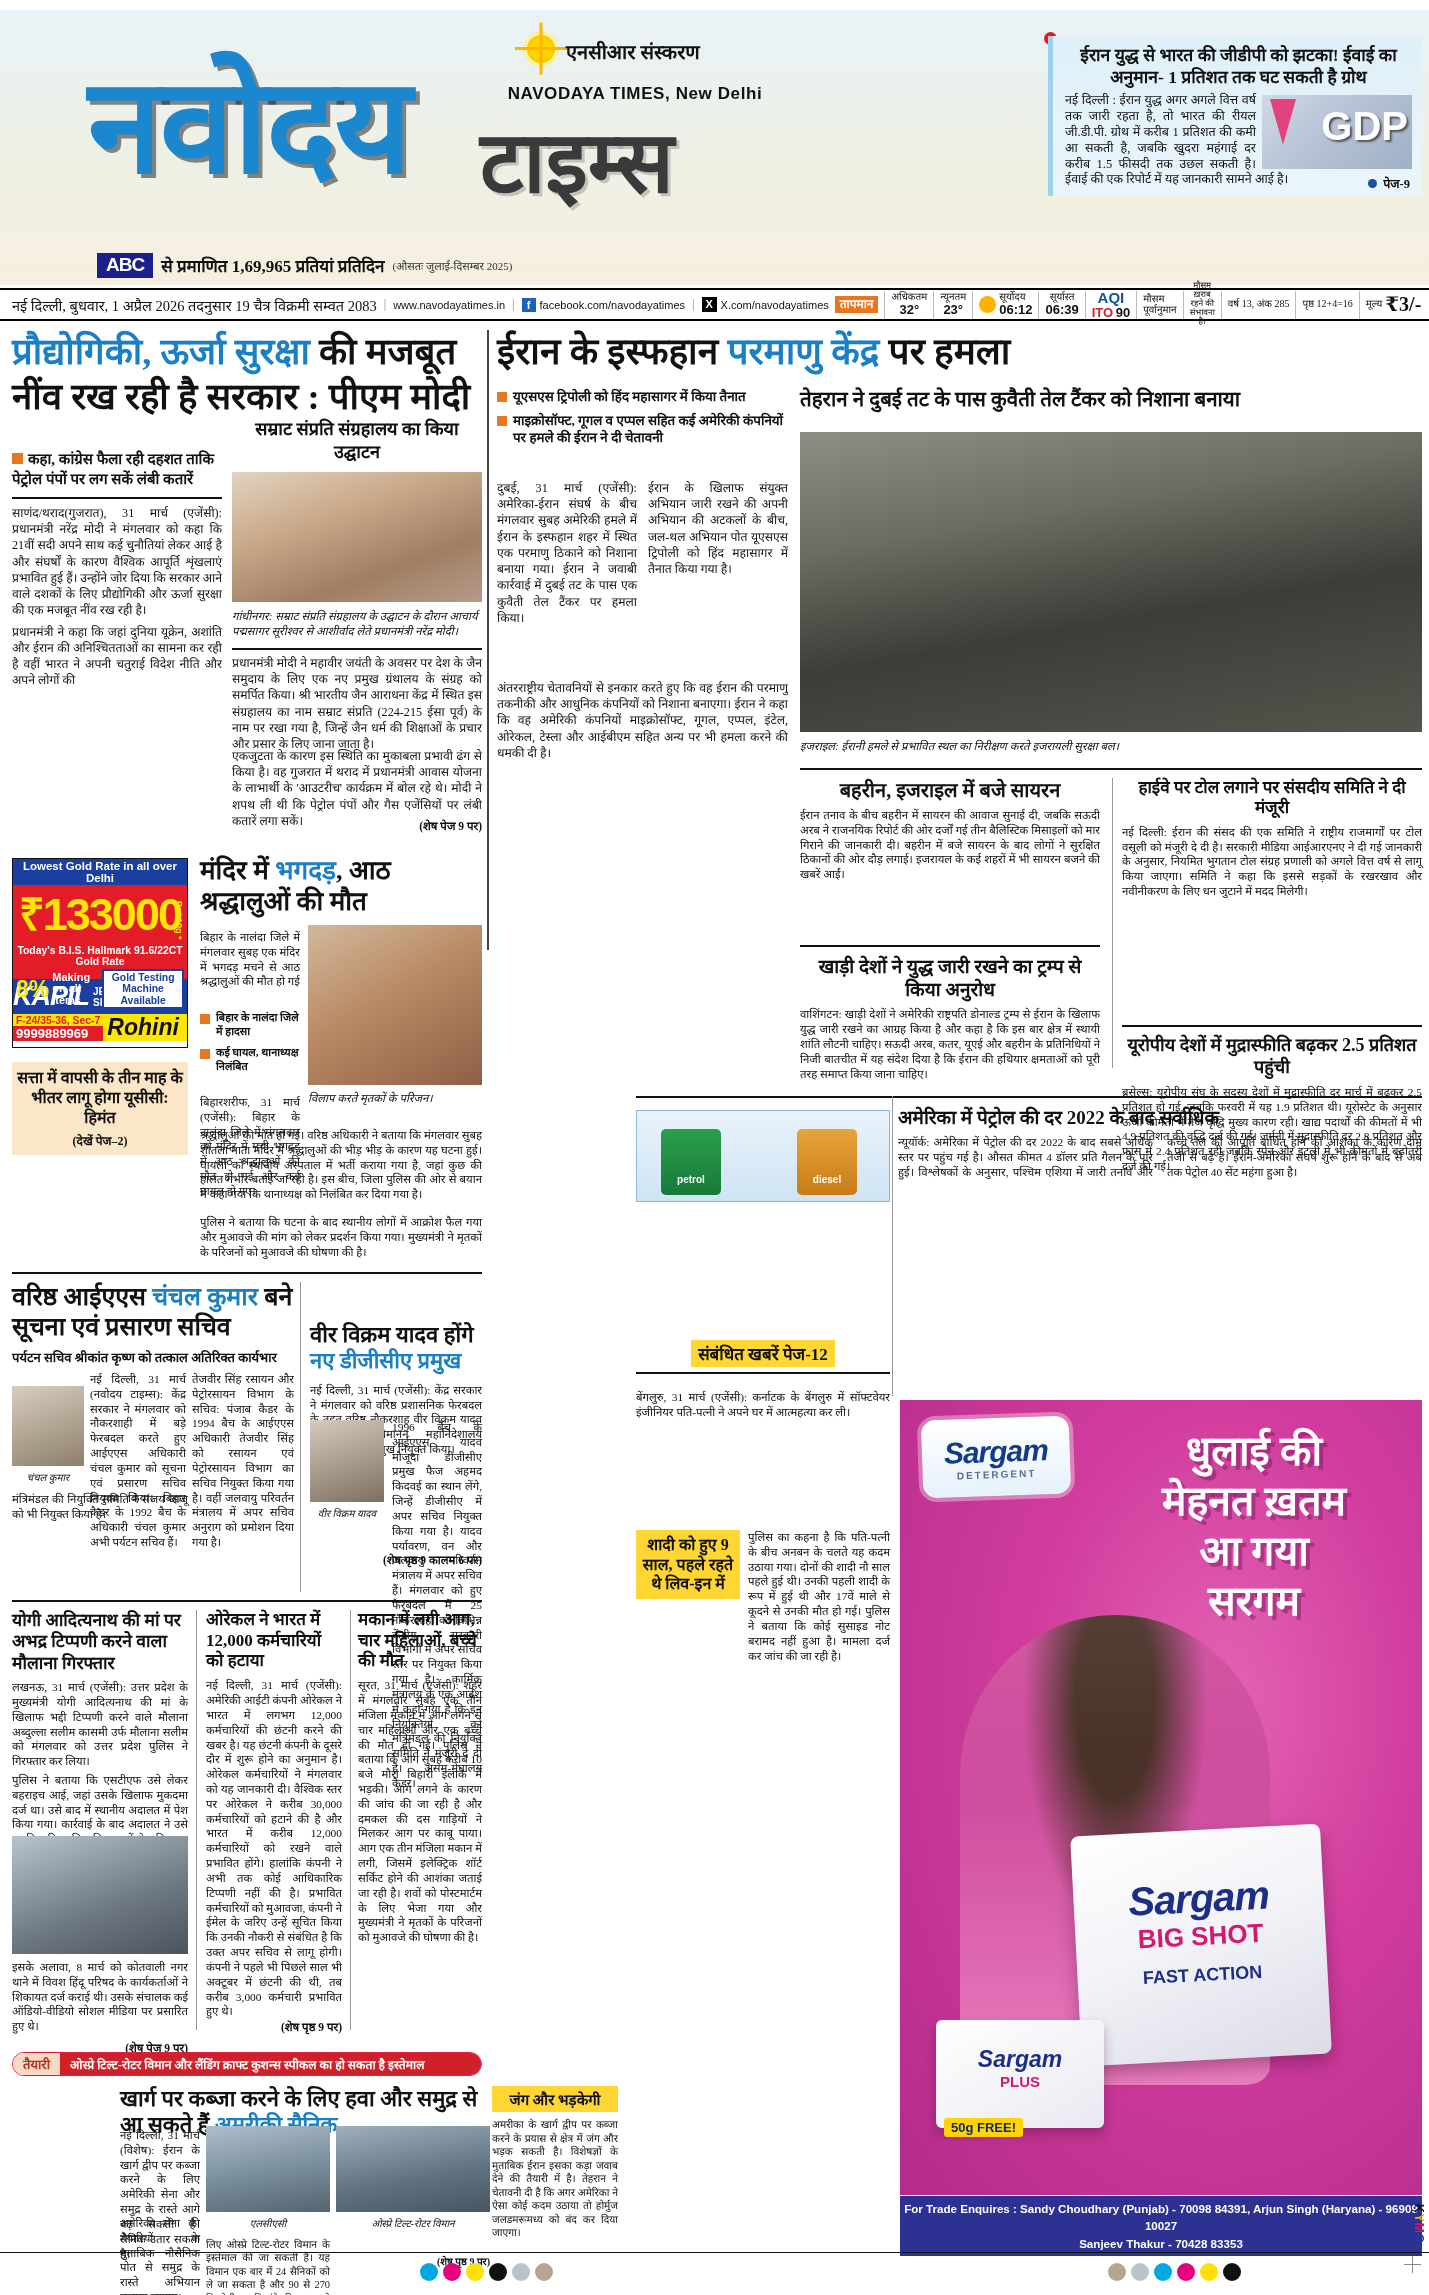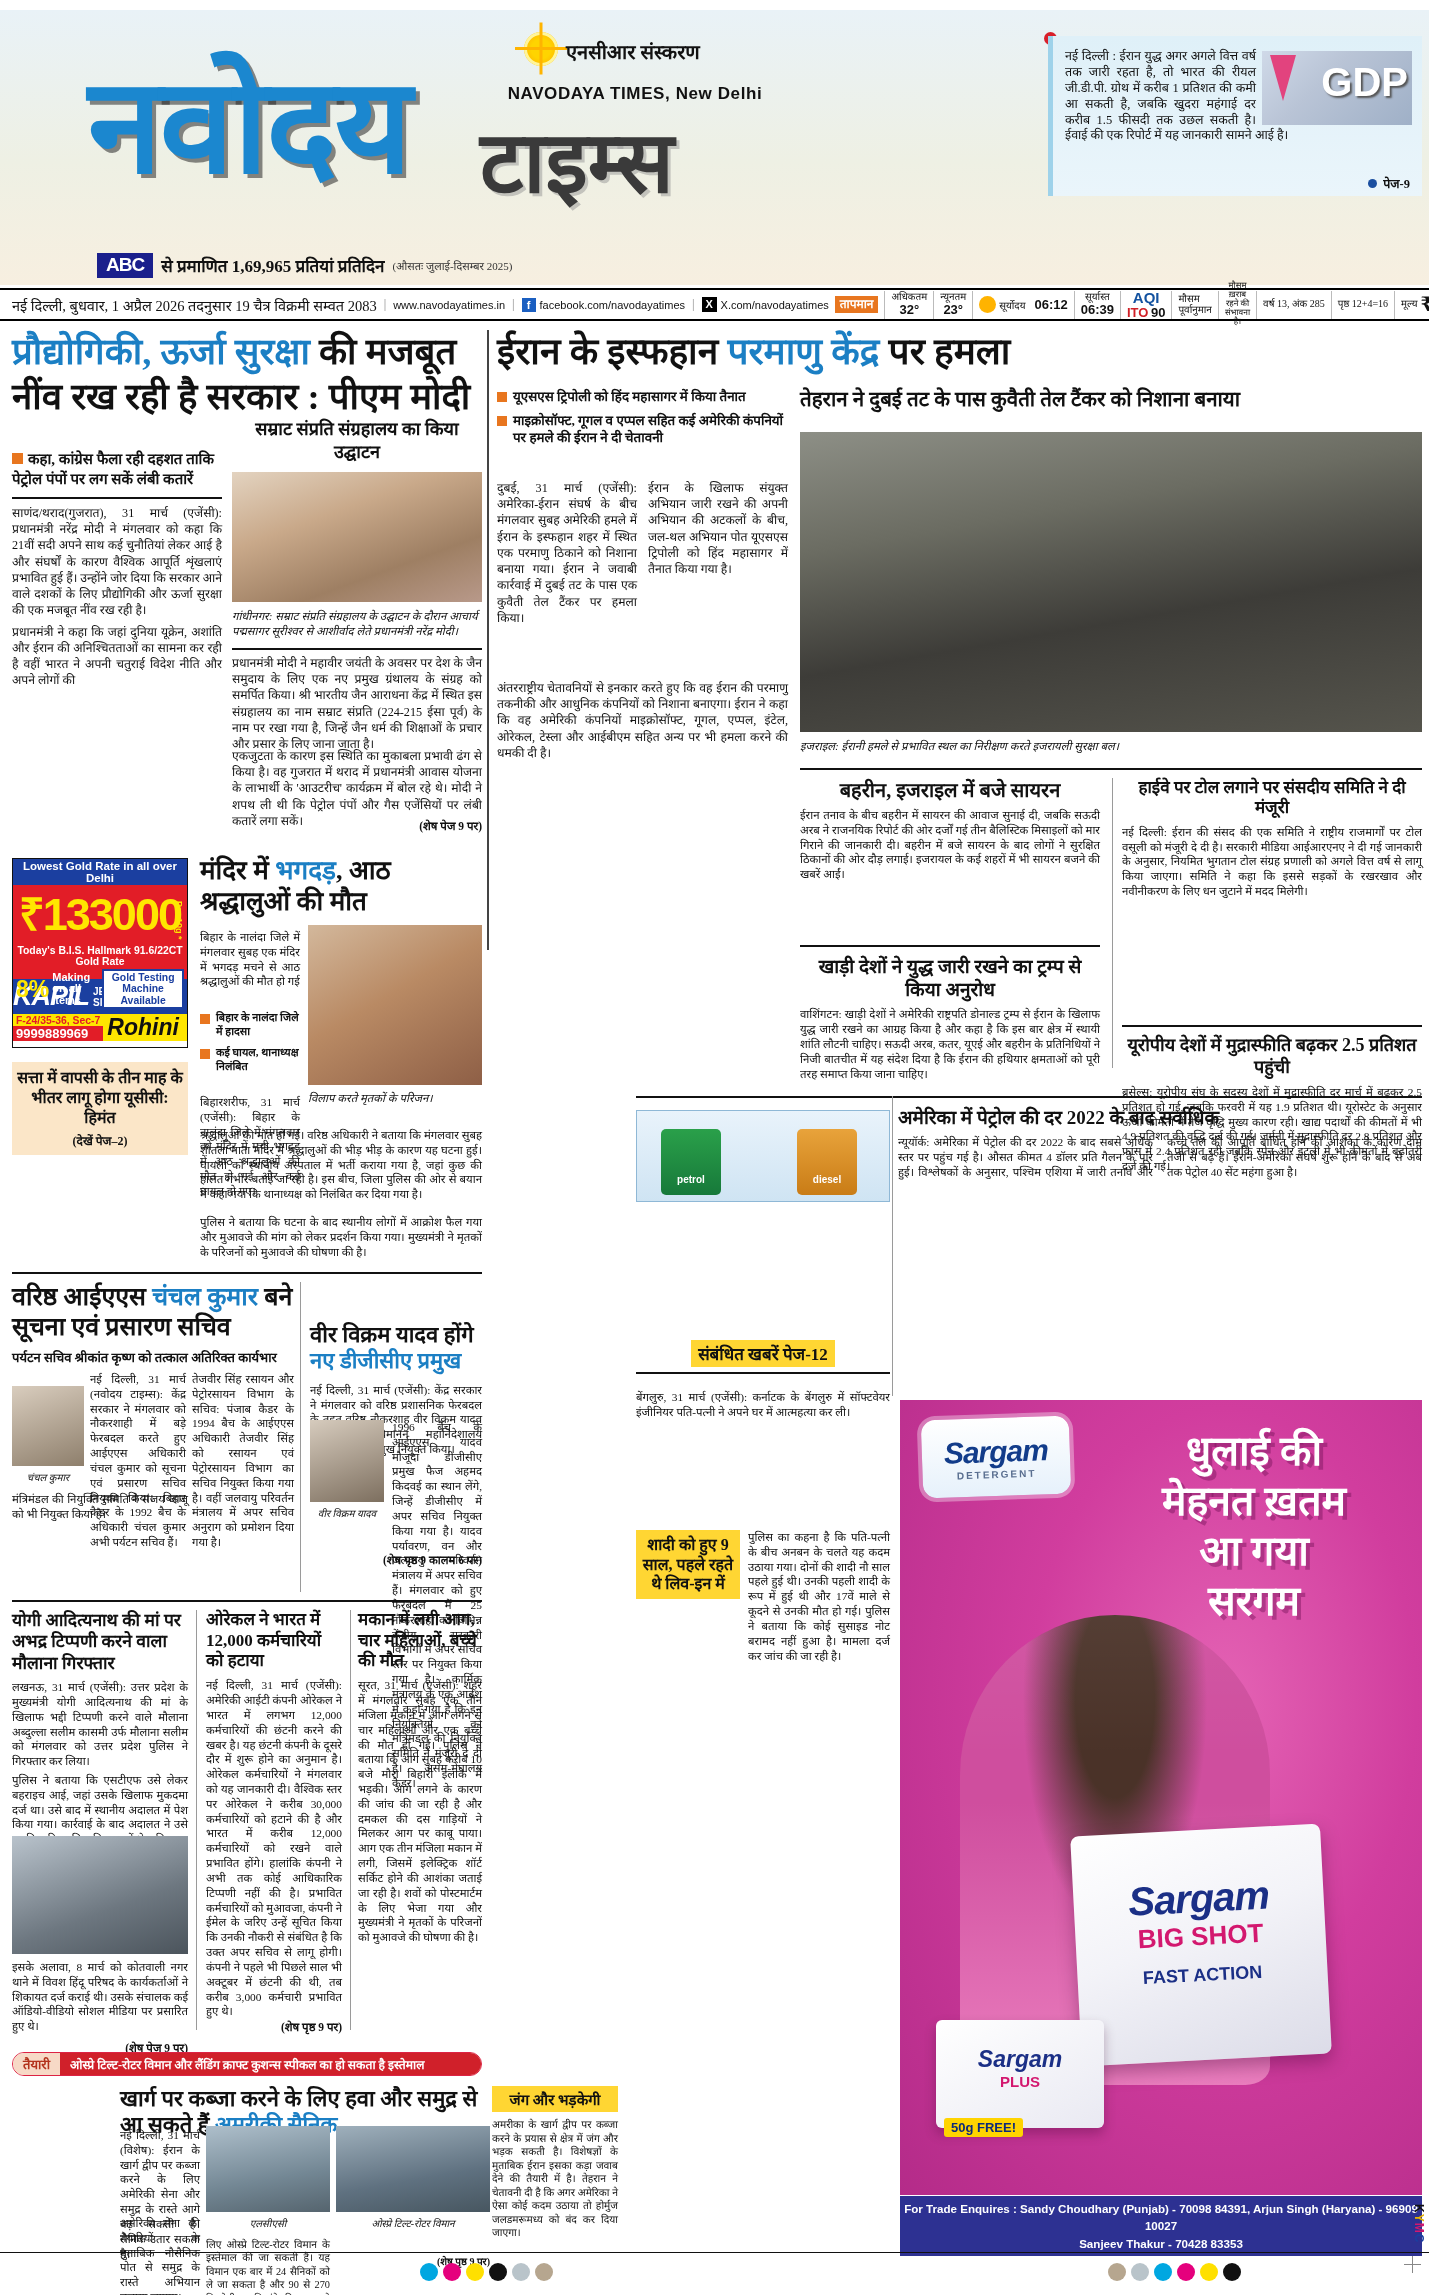--- a/index.html
+++ b/index.html
@@ -227,20 +227,21 @@
       <span id="abc-badge">ABC</span>
       <span id="abc-text">से प्रमाणित 1,69,965 प्रतियां प्रतिदिन</span>
       <span id="abc-sub">(औसतः जुलाई-दिसम्बर 2025)</span>
     </div>
 
     <div id="pin">
         <div class="head"></div>
         <div class="nd"></div>
       </div>
     <div id="gdp-box">
+      <div class="hl">ईरान युद्ध से भारत की जीडीपी को झटका! ईवाई का अनुमान- 1 प्रतिशत तक घट सकती है ग्रोथ</div>
       <div id="gdp-body">
         <div id="gdp-img">
           <div class="arrow"></div>
           <div class="gdptext">GDP</div>
         </div>
         <span>नई दिल्ली : ईरान युद्ध अगर अगले वित्त वर्ष तक जारी रहता है, तो भारत की रीयल जी.डी.पी. ग्रोथ में करीब 1 प्रतिशत की कमी आ सकती है, जबकि खुदरा महंगाई दर करीब 1.5 फीसदी तक उछल सकती है। ईवाई की एक रिपोर्ट में यह जानकारी सामने आई है।</span>
       </div>
       <div id="gdp-page">
         <span class="dot"></span><span>पेज-9</span>
       </div>
@@ -271,21 +272,21 @@
       <div class="cell">
         <span>अधिकतम</span>
           <span class="big">32°</span>
       </div>
       <div class="cell">
         <span>न्यूनतम</span>
           <span class="big">23°</span>
       </div>
       <div class="cell" style="flex-direction:row;">
         <span class="sunico"></span>
-        <span style="display:flex;flex-direction:row;align-items:flex-end;gap:9px;">
+        <span style="display:flex;flex-direction:column;align-items:flex-start;">
           <span>सूर्योदय</span>
             <span class="big">06:12</span>
         </span>
       </div>
       <div class="cell">
         <span>सूर्यास्त</span>
           <span class="big">06:39</span>
       </div>
       <div class="cell">
         <span class="aoi">AQI</span>

